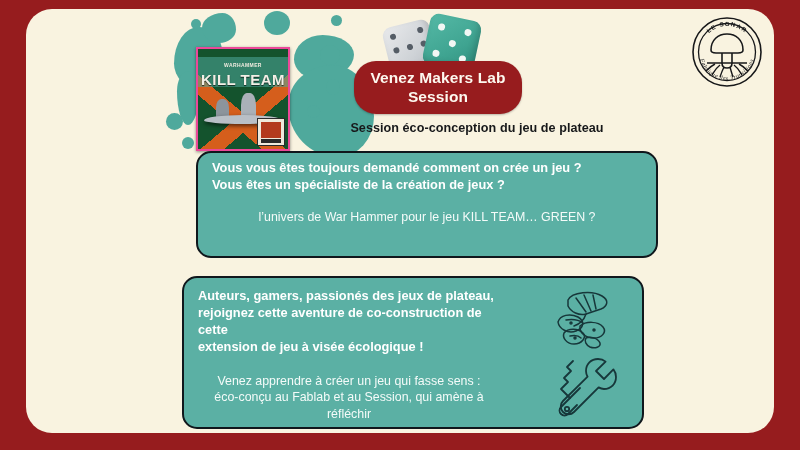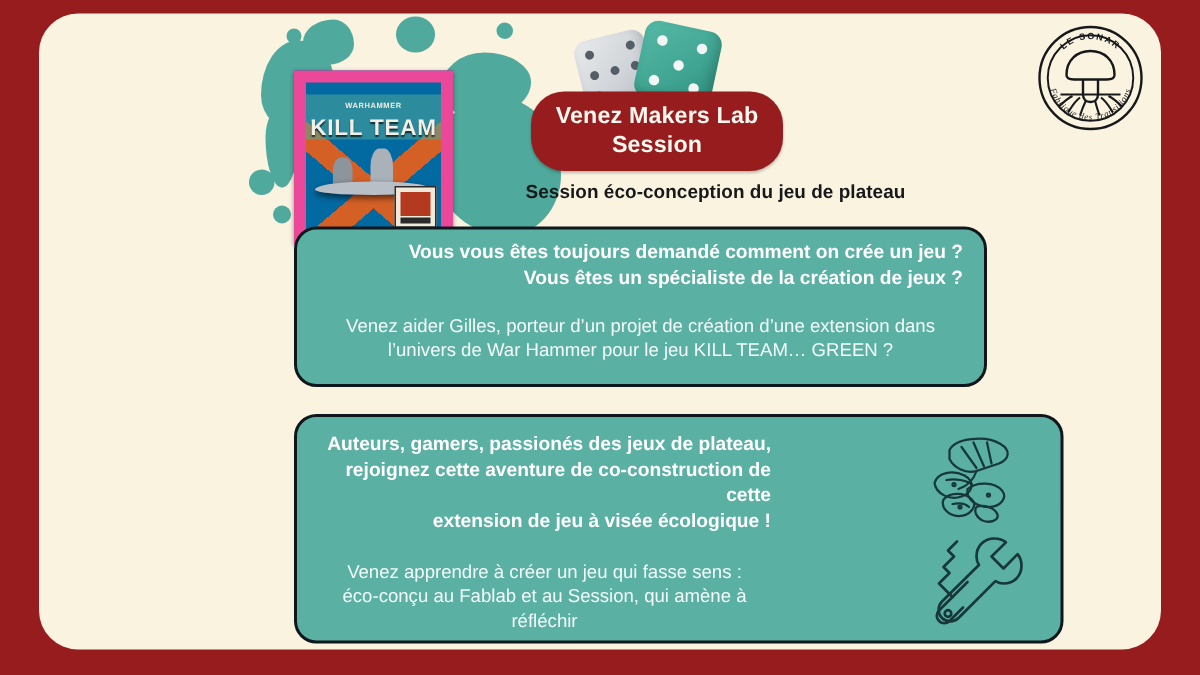--- a/index.html
+++ b/index.html
@@ -59,22 +59,22 @@
   .splat.drip  { left: 216px; top: 150px; width: 13px; height: 62px;
                  border-radius: 45% 55% 50% 50% / 16% 16% 84% 84%; }
 
   
   #gamebox {
     position: absolute;
     left: 170px;
     top: 38px;
     width: 90px;
     height: 100px;
-    background: #0369a1;
-    border: 8px solid #ec4899;
+    background: #14532d;
+    border: 2px solid #ec4899;
     box-shadow: 0 1px 3px rgba(0,0,0,.45);
     overflow: hidden;
   }
   #gamebox .chev {
     position: absolute;
     left: -14px;
     top: 22px;
     width: 118px;
     height: 100px;
     background:
@@ -204,25 +204,25 @@
   
   .tbox {
     position: absolute;
     background: #5bb0a4;
     border: 2.2px solid #10171c;
     border-radius: 15px;
     color: #ffffff;
     box-sizing: border-box;
   }
   #box1 { left: 170px; top: 142px; width: 462px; height: 107px; }
-  #box2 { left: 170px; top: 267px; width: 513px; height: 153px; }
+  #box2 { left: 156px; top: 267px; width: 462px; height: 153px; }
 
   .tbox .head {
     font-weight: bold;
-    text-align: right;
+    text-align: left;
     font-size: 12.8px;
     line-height: 1.32;
     color: #ffffff;
   }
   .tbox .body {
     text-align: center;
     font-size: 12.4px;
     line-height: 1.34;
     color: #f4fbf9;
   }
@@ -315,21 +315,20 @@
     </div>
 
     <div id="subtitle">Session éco-conception du jeu de plateau</div>
 
     <div class="tbox" id="box1">
       <div class="head">
         <div>Vous vous êtes toujours demandé comment on crée un jeu ?</div>
         <div>Vous êtes un spécialiste de la création de jeux ?</div>
       </div>
       <div class="body">
-        <div>Venez aider Gilles, porteur d’un projet de création d’une extension dans</div>
         <div>l’univers de War Hammer pour le jeu  KILL TEAM… GREEN ?</div>
       </div>
     </div>
 
     <div class="tbox" id="box2">
       <div class="head">
         <div>Auteurs, gamers, passionés des jeux de plateau,</div>
         <div>rejoignez cette aventure de co-construction de cette</div>
         <div>extension de jeu à visée écologique !</div>
       </div>

